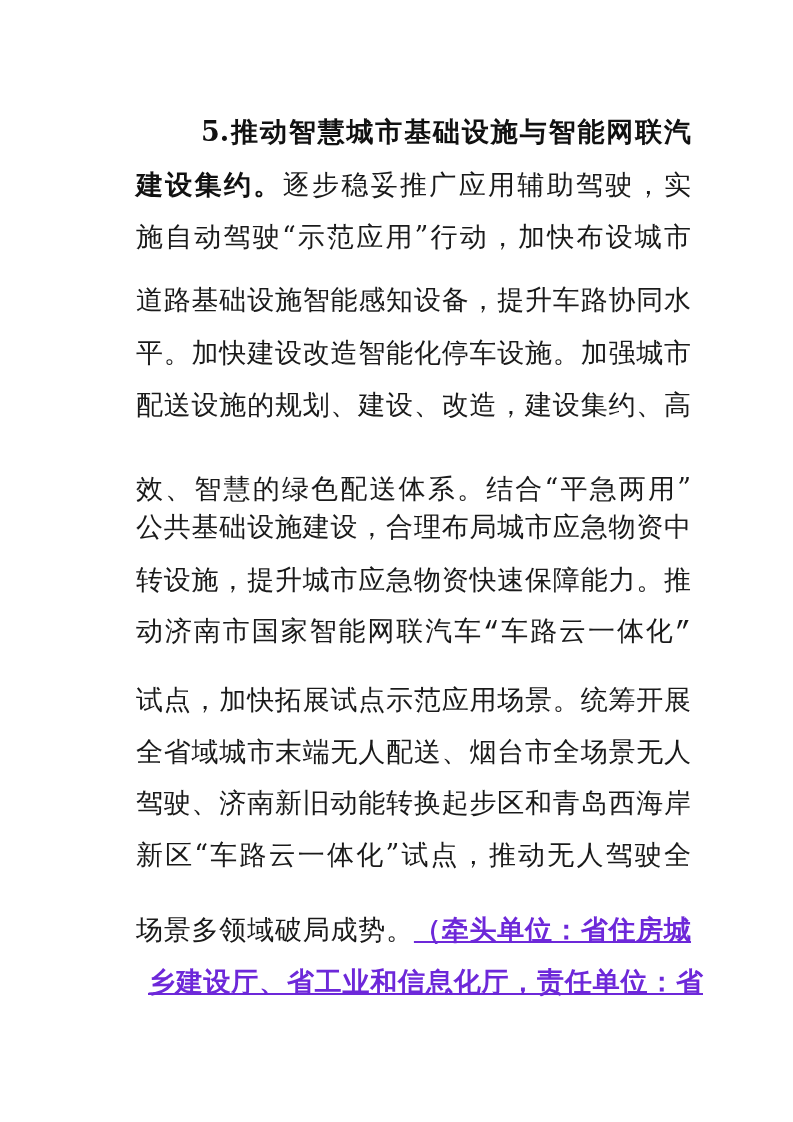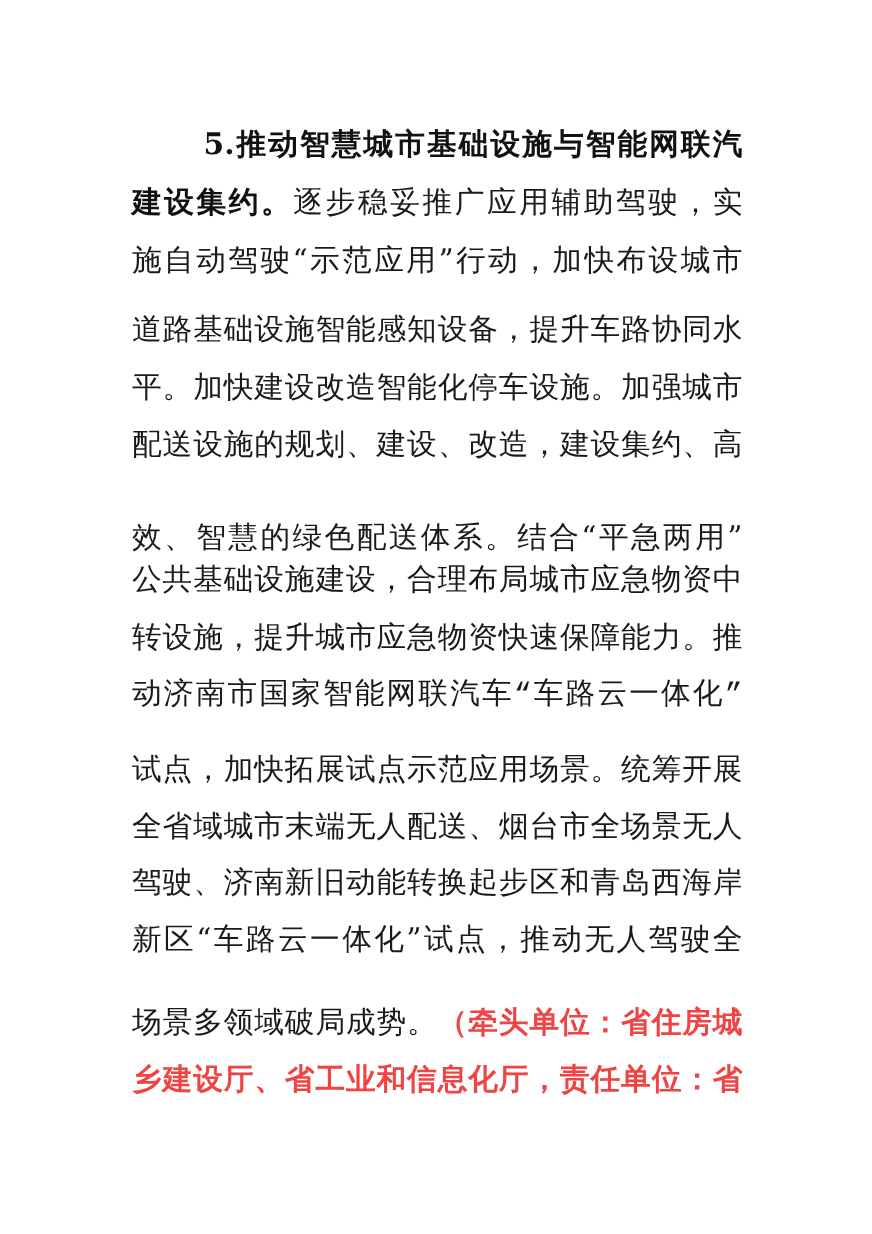--- a/index.html
+++ b/index.html
@@ -8,21 +8,21 @@
     background: #ffffff;
   }
   body {
     width: 793px;
     height: 1122px;
     position: relative;
     overflow: hidden;
   }
   .page {
     position: absolute;
-    left: 0; top: 0;
+    left: 16px; top: 0;
     width: 691px;
     height: 1122px;
     background: #ffffff;
   }
   .line {
     position: absolute;
     left: 120px;
     width: 555px;
     height: 34px;
     line-height: 34px;
@@ -38,21 +38,22 @@
     left: 185px;
     width: 490px;
   }
   .bold {
     font-weight: bold;
     color: #111111;
   }
   .kai {
     font-family: "DejaVu Serif", "Liberation Serif", serif;
     font-weight: bold;
-    color: #ef4444;
+    color: #6d28d9;
+    text-decoration: underline;
   }
 </style>
 </head>
 <body>
 
 <div class="page">
 
   <div class="line first" style="top:115px;">
     <span class="bold">5.推动智慧城市基础设施与智能网联汽</span>
   </div>
@@ -106,17 +107,17 @@
   </div>
 
   <div class="line" style="top:838px;">
     <span>新区“车路云一体化”试点，推动无人驾驶全</span>
   </div>
 
   <div class="line" style="top:913px;">
     <span>场景多领域破局成势。</span><span class="kai">（牵头单位：省住房城</span>
   </div>
 
-  <div class="line" style="top:965px;">
+  <div class="line" style="top:965px;margin-left:12px;">
     <span class="kai">乡建设厅、省工业和信息化厅，责任单位：省</span>
   </div>
 
 </div>
 
 </body></html>

